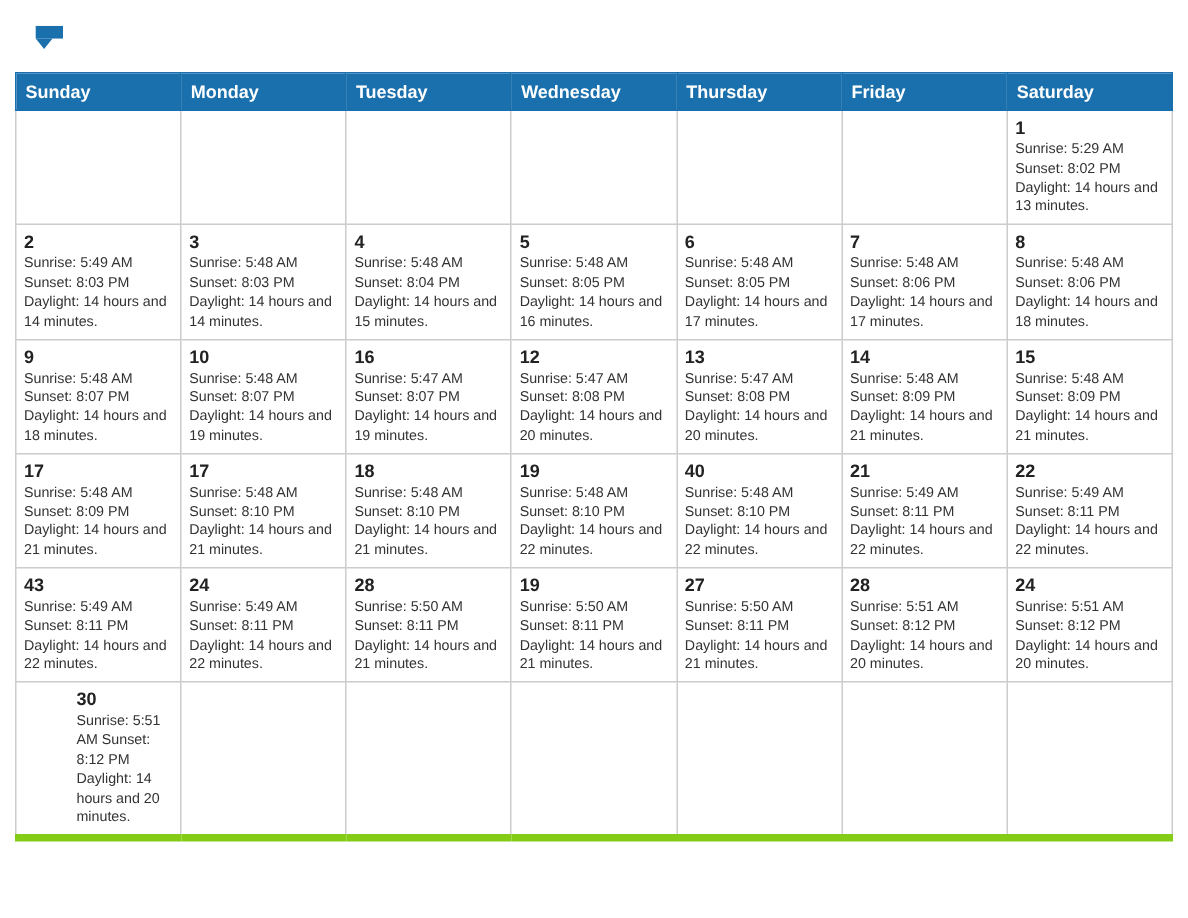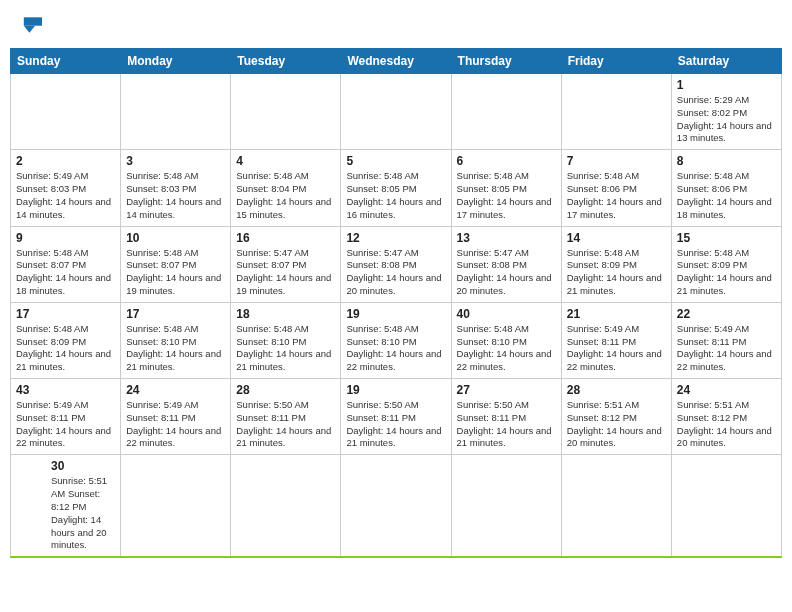--- a/index.html
+++ b/index.html
@@ -79,21 +79,21 @@
       color: #222;
       display: block;
       margin-bottom: 2px;
     }
     .day-info {
       font-size: 9.5px;
       color: #333;
       line-height: 1.35;
     }
     .last-row td {
-      border-bottom: 2px solid #84cc16;
+      border-bottom: 5px solid #84cc16;
       padding-left: 40px;
     }
   </style>
 </head>
 <body>
 
 <div class="header">
   <div class="logo">
     <svg class="logo-icon" viewBox="0 0 40 30" xmlns="http://www.w3.org/2000/svg">
       <polygon points="14,4 40,4 40,16 14,16" fill="#1a6fad"></polygon>

